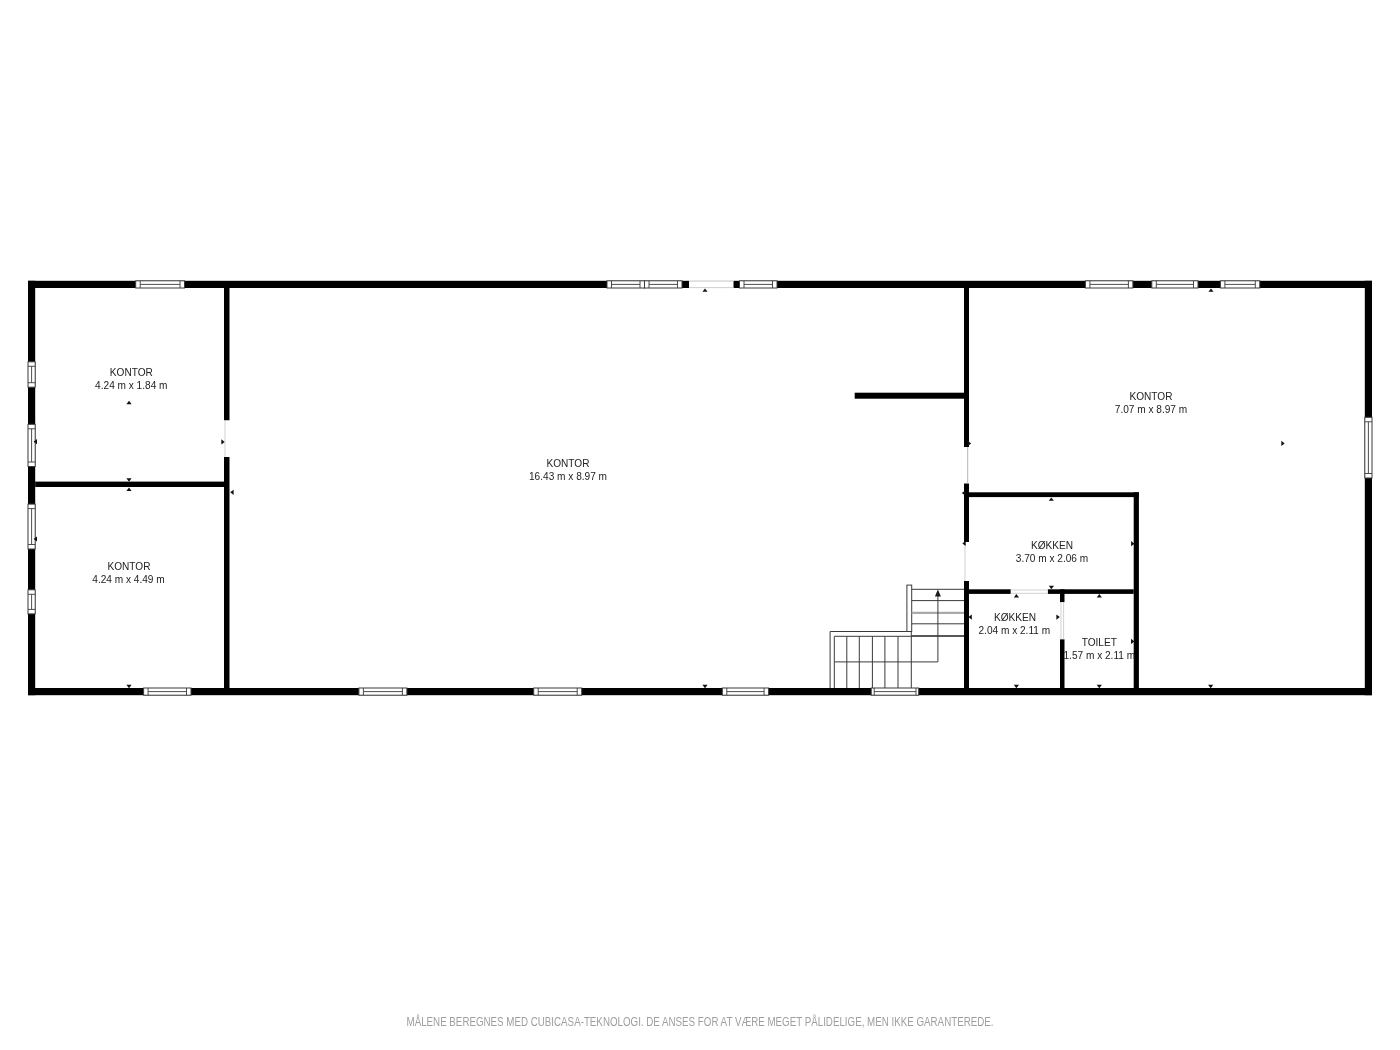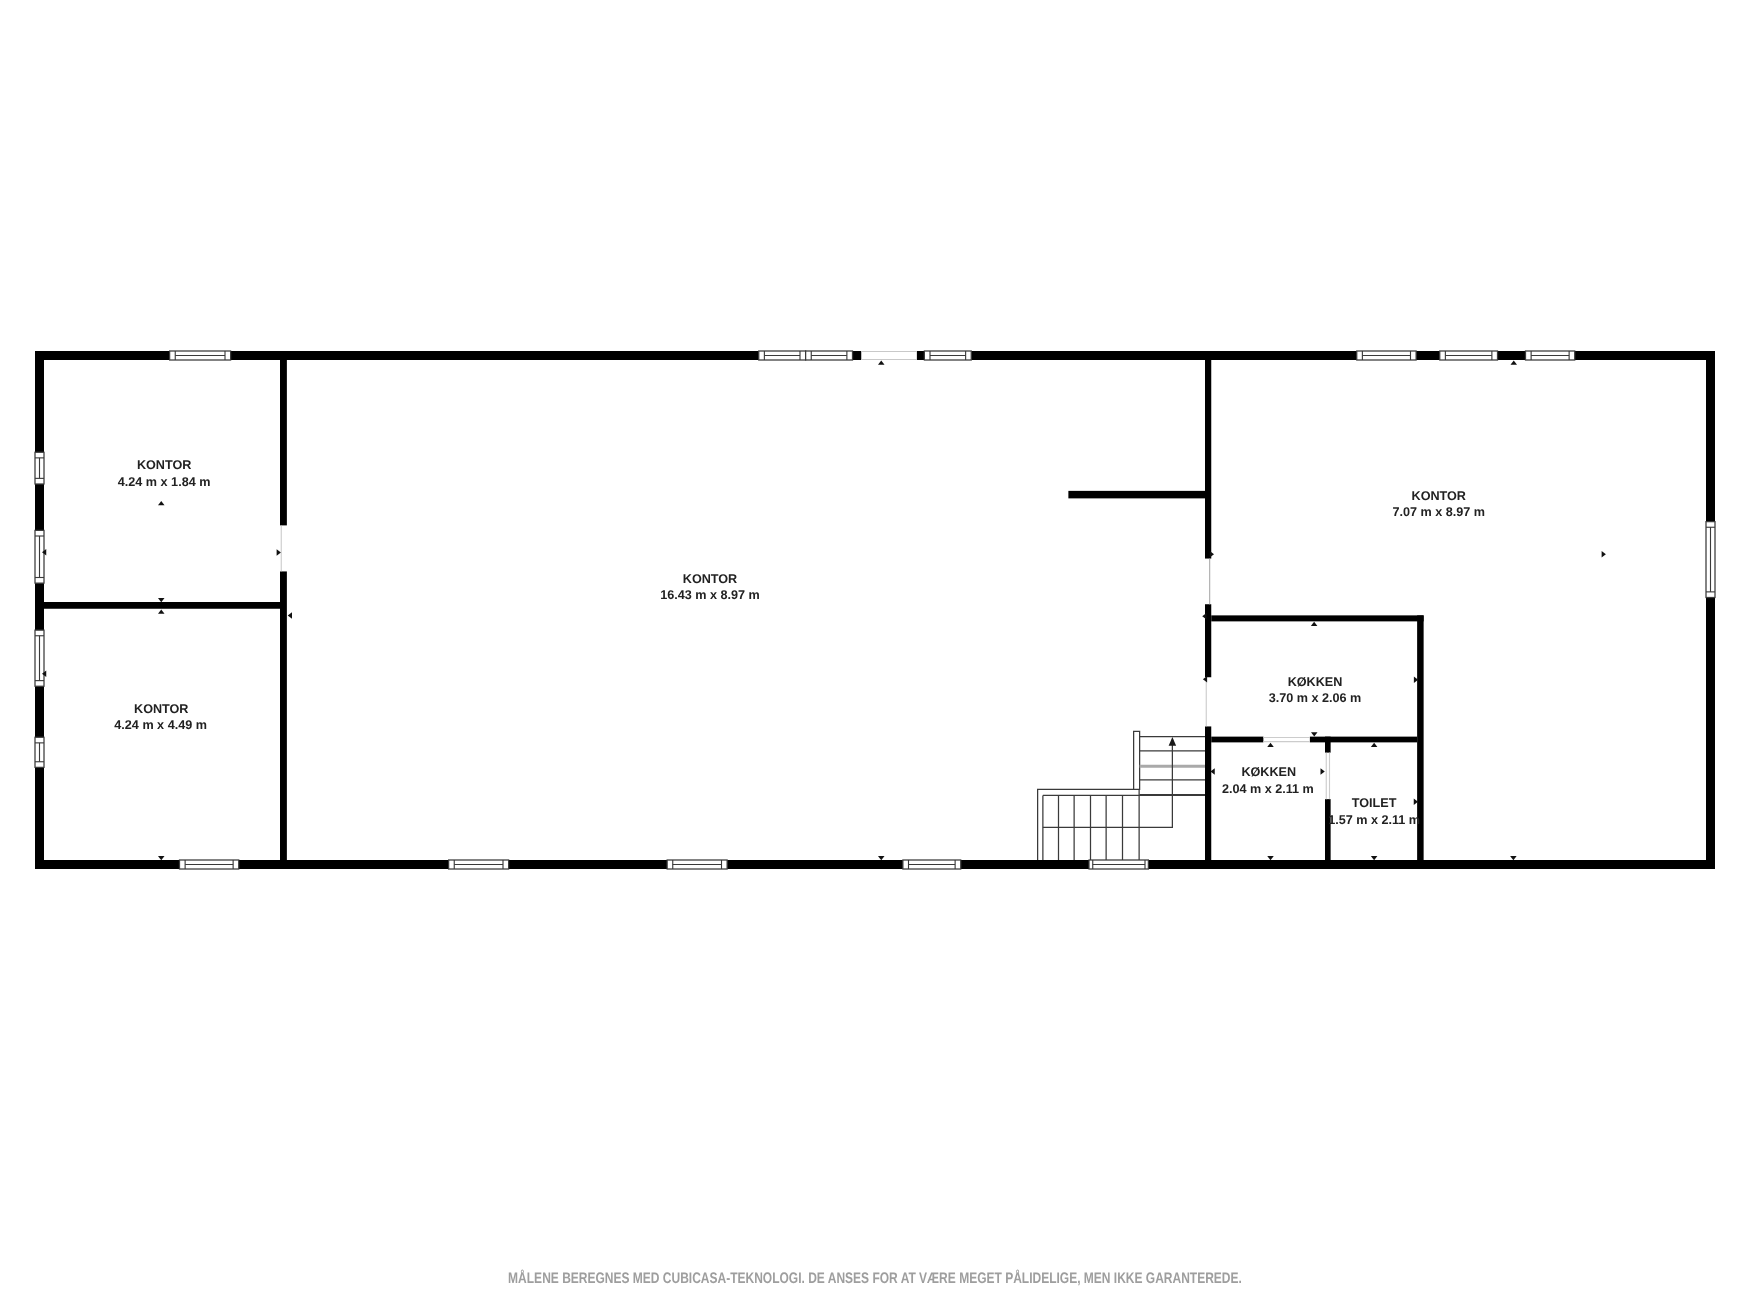--- a/index.html
+++ b/index.html
@@ -1,17 +1,17 @@
 <!DOCTYPE html>
 <html><head>
 <meta charset="utf-8">
 <style>
   html,body{margin:0;padding:0;background:#ffffff;}
   .page{position:relative;width:1400px;height:1050px;background:#ffffff;overflow:hidden;
-        font-family:"Liberation Sans", sans-serif;font-weight:bold;}
+        font-family:"Liberation Sans", sans-serif;}
   svg text{font-family:"Liberation Sans", sans-serif;}
 </style>
 </head>
 <body>
 
 <div class="page">
 <svg width="1400" height="1050" viewBox="0 0 1400 1050">
 
   <rect x="0" y="0" width="1400" height="1050" fill="#ffffff"></rect>
 

